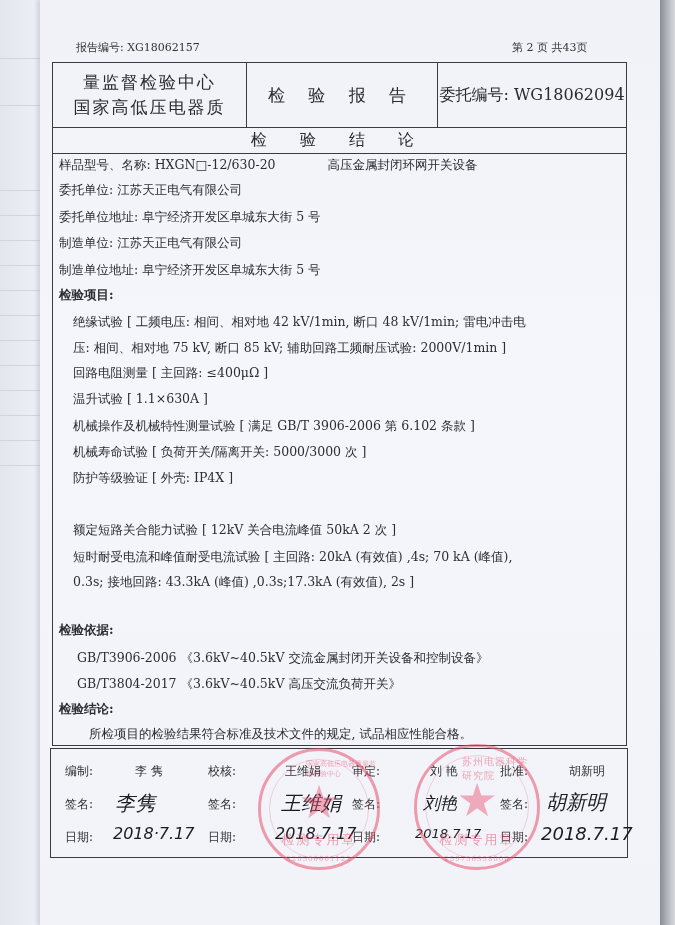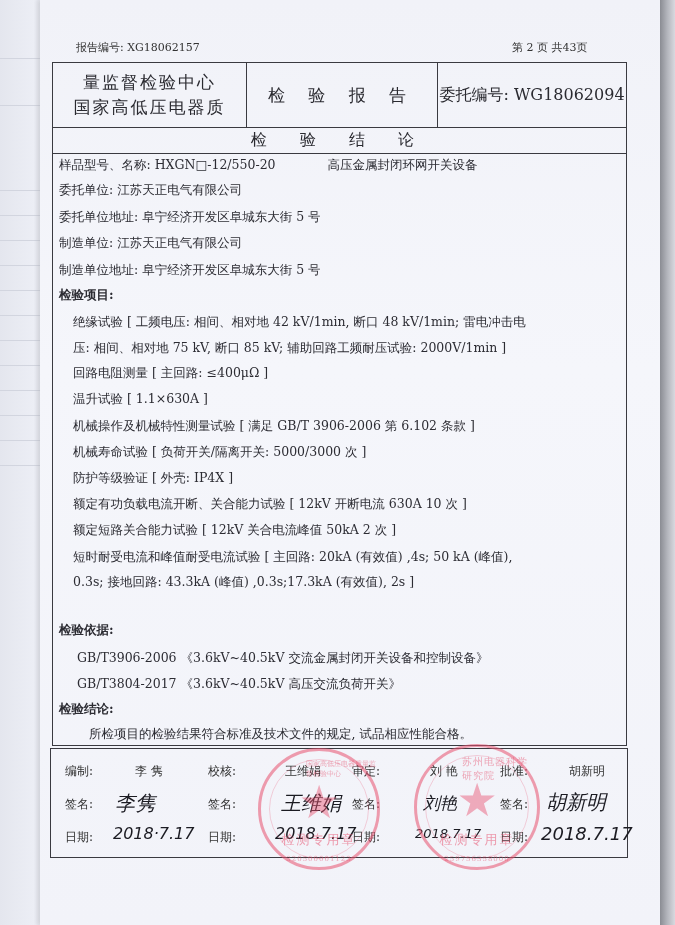--- a/index.html
+++ b/index.html
@@ -94,38 +94,37 @@
         <div>量监督检验中心</div>
         <div>国家高低压电器质</div>
       </div>
     </div>
     <div class="hcell hc2">检 验 报 告</div>
     <div class="hcell hc3">委托编号: WG18062094</div>
   </div>
   <div class="ctitle">检 验 结 论</div>
 
   <div class="line" style="top:94px">
-    <span>样品型号、名称: HXGN□-12/550-20</span><span class="gap"></span><span>高压金属封闭环网开关设备</span>
+    <span>样品型号、名称: HXGN□-12/630-20</span><span class="gap"></span><span>高压金属封闭环网开关设备</span>
   </div>
   <div class="line" style="top:119px">委托单位: 江苏天正电气有限公司</div>
   <div class="line" style="top:146px">委托单位地址: 阜宁经济开发区阜城东大街 5 号</div>
   <div class="line" style="top:172px">制造单位: 江苏天正电气有限公司</div>
   <div class="line" style="top:199px">制造单位地址: 阜宁经济开发区阜城东大街 5 号</div>
   <div class="line bold" style="top:224px">检验项目:</div>
 
   <div class="line ind" style="top:251px">绝缘试验 [ 工频电压: 相间、相对地 42 kV/1min, 断口 48 kV/1min; 雷电冲击电</div>
   <div class="line ind" style="top:277px">压: 相间、相对地 75 kV, 断口 85 kV; 辅助回路工频耐压试验: 2000V/1min ]</div>
   <div class="line ind" style="top:302px">回路电阻测量 [ 主回路: ≤400μΩ ]</div>
   <div class="line ind" style="top:328px">温升试验 [ 1.1×630A ]</div>
   <div class="line ind" style="top:355px">机械操作及机械特性测量试验 [ 满足 GB/T 3906-2006 第 6.102 条款 ]</div>
   <div class="line ind" style="top:381px">机械寿命试验 [ 负荷开关/隔离开关: 5000/3000 次 ]</div>
   <div class="line ind" style="top:407px">防护等级验证 [ 外壳: IP4X ]</div>
-  <div class="line ind" style="top:433px">额定有功负载电流开断、关合能力试验 [ 12kV   开断电流 630A    10 次 ]</div>
   <div class="line ind" style="top:459px">额定短路关合能力试验 [ 12kV   关合电流峰值 50kA    2 次 ]</div>
-  <div class="line ind" style="top:486px">短时耐受电流和峰值耐受电流试验 [ 主回路: 20kA (有效值) ,4s; 50 kA (峰值),</div>
+  <div class="line ind" style="top:486px">短时耐受电流和峰值耐受电流试验 [ 主回路: 20kA (有效值) ,4s; 70 kA (峰值),</div>
   <div class="line ind" style="top:511px">0.3s; 接地回路: 43.3kA (峰值) ,0.3s;17.3kA (有效值), 2s ]</div>
 
   <div class="line bold" style="top:559px">检验依据:</div>
   <div class="line ind2" style="top:587px">GB/T3906-2006 《3.6kV~40.5kV 交流金属封闭开关设备和控制设备》</div>
   <div class="line ind2" style="top:613px">GB/T3804-2017 《3.6kV~40.5kV 高压交流负荷开关》</div>
   <div class="line bold" style="top:638px">检验结论:</div>
   <div class="line" style="top:663px; left:36px">所检项目的检验结果符合标准及技术文件的规定, 试品相应性能合格。</div>
 </div>
 
 <div class="sign">

